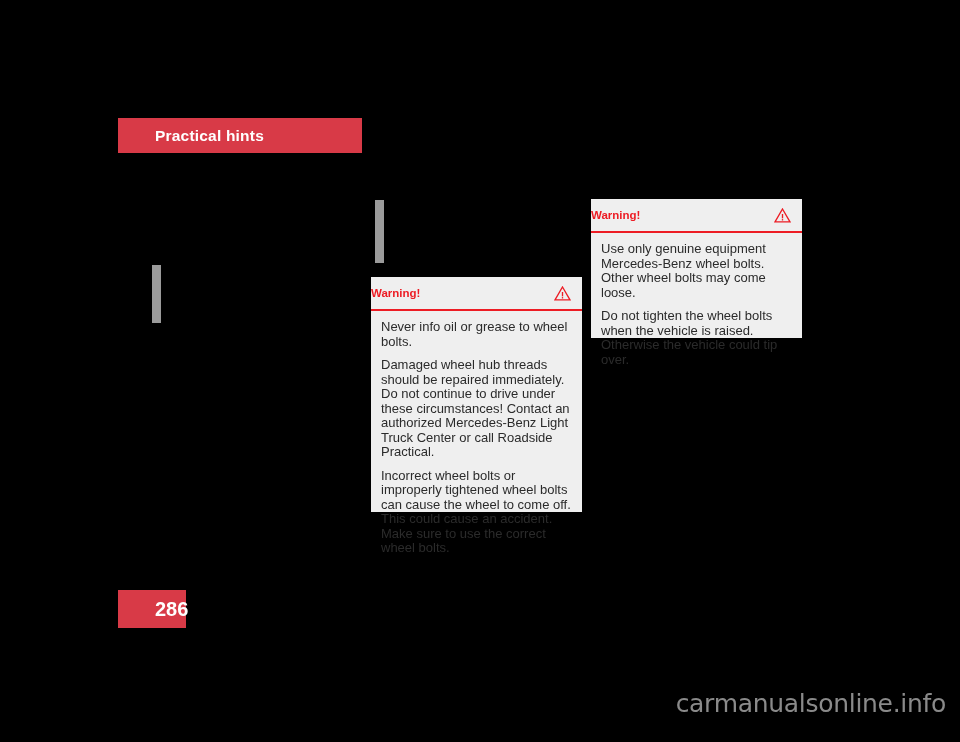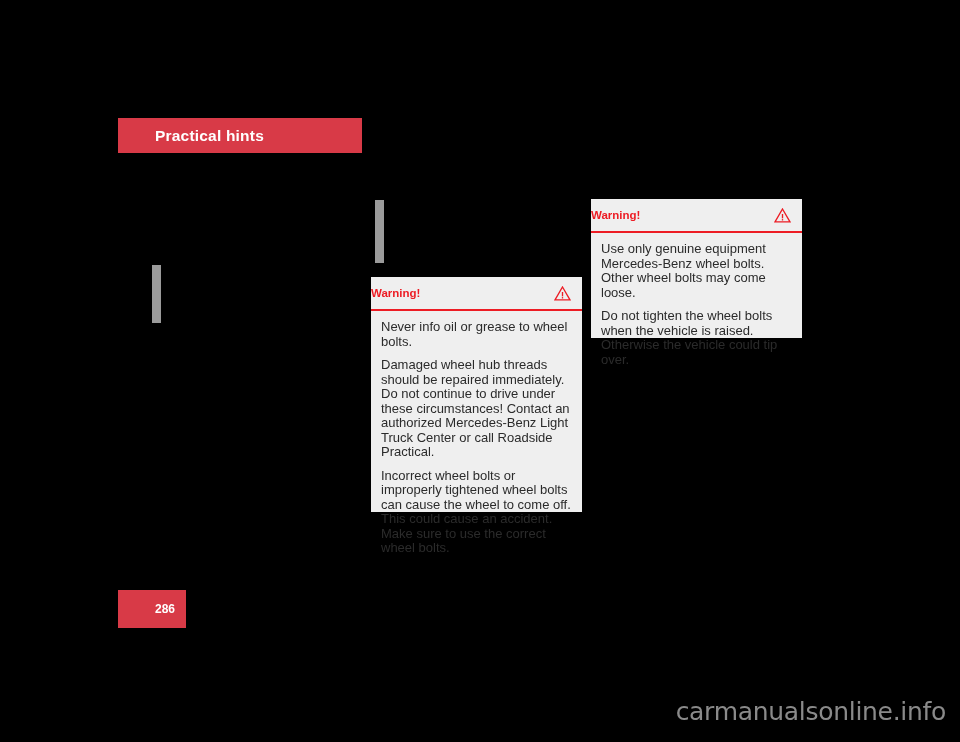--- a/index.html
+++ b/index.html
@@ -49,21 +49,21 @@
     left: 118px;
     top: 590px;
     width: 68px;
     height: 38px;
     background: #D83A47;
     display: flex;
     align-items: center;
   }
   .page-number .num {
     color: #ffffff;
-    font-size: 12px;
+    font-size: 20px;
     font-weight: bold;
     margin-left: 37px;
   }
 
   
   .marker-bar {
     position: absolute;
     background: #9B9B9B;
     width: 9px;
   }
@@ -108,21 +108,21 @@
     color: #2B2B2B;
     font-size: 13px;
     line-height: 14.5px;
   }
   .wb-body p:last-child { margin-bottom: 13px; }
 
   
   .watermark {
     position: absolute;
     right: 14px;
-    bottom: 16px;
+    bottom: 24px;
     color: #8A8A8A;
     font-size: 25px;
     letter-spacing: -0.3px;
     font-family: "DejaVu Sans", sans-serif;
   }
 </style>
 </head>
 <body>
 
 <div class="page">

